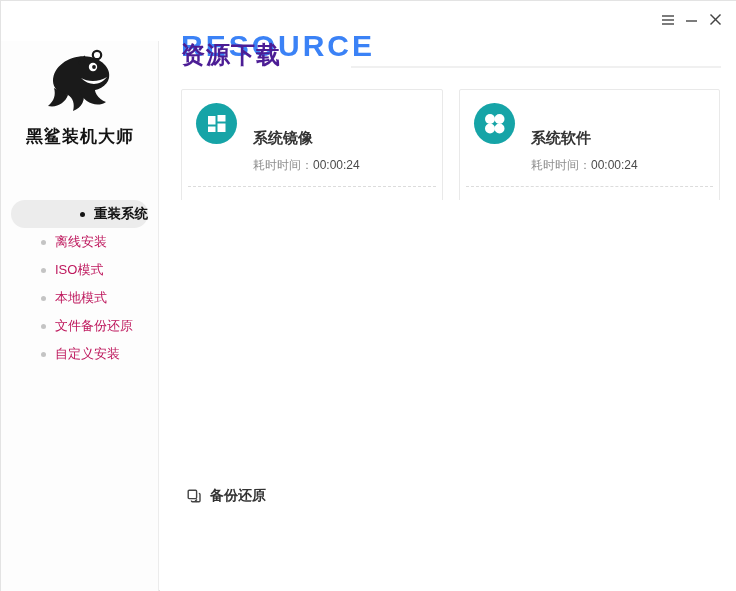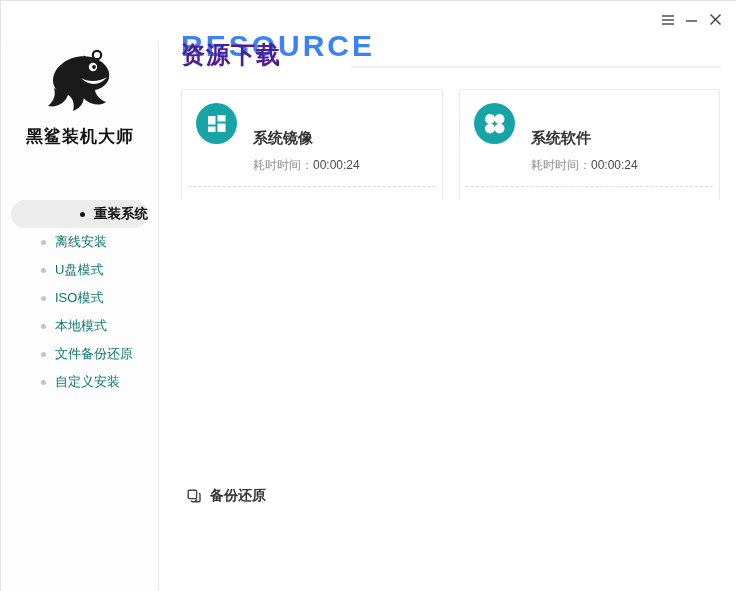--- a/index.html
+++ b/index.html
@@ -20,21 +20,21 @@
     background:#fdfdfd; border-right:1px solid #ececec; z-index:10;margin-top:40px;
   }
   .logo { position:absolute; top:4px; left:0; width:158px; text-align:center; }
   .logo svg { display:block; margin:0 auto; }
   .logo-text { font-size:17px; font-weight:bold; color:#141414; letter-spacing:1px; margin-top:-2px; }
 
   .nav { position:absolute; top:159px; left:0; right:0; }
   .nav-item { height:28px; display:flex; align-items:center; cursor:pointer; }
   .nav-item.main { padding-left:26px; font-size:14px; font-weight:bold; color:#333; }
   .nav-item.main .nav-icon { width:16px; height:16px; margin-right:8px; display:flex; align-items:center; justify-content:center; }
-  .nav-item.sub { padding-left:40px; font-size:13px; color:#0f766e; }
+  .nav-item.sub { padding-left:40px; font-size:13px; color:#be185d; }
   .nav-item.sub .bullet { width:5px; height:5px; border-radius:50%; background:#c4c4c4; margin-right:9px; flex:0 0 auto; }
   .nav-item.sub.active { margin:0 10px; padding-left:30px; background:#ececec; border-radius:14px; color:#141414; font-weight:bold; font-size:13.5px;justify-content:flex-end; }
   .nav-item.sub.active .bullet { background:#141414; }
 
   .sidebar-footer {
     position:absolute; left:0; right:1px; bottom:0; height:34px;
     border-top:1px solid #eaeaea; background:#fdfdfd;
     display:flex; align-items:center; justify-content:space-around; padding:0 14px;
   }
   .sf-icon { width:18px; height:18px; display:flex; align-items:center; justify-content:center; cursor:pointer; }
@@ -158,24 +158,20 @@
               <rect x="4.6" y="5.6" width="6.8" height="8" rx="1"></rect>
               <rect x="6" y="2.4" width="4" height="3.2"></rect>
               <line x1="7" y1="3.6" x2="7" y2="4.4"></line>
               <line x1="9" y1="3.6" x2="9" y2="4.4"></line>
             </svg>
         </span>
         <span>启动U盘</span>
       </div>
       <div class="nav-item sub">
         <span class="bullet"></span>
-        <span>U盘模式</span>
-      </div>
-      <div class="nav-item sub">
-        <span class="bullet"></span>
         <span>ISO模式</span>
       </div>
       <div class="nav-item sub">
         <span class="bullet"></span>
         <span>本地模式</span>
       </div>
       <div class="nav-item main">
         <span class="nav-icon">
           <svg width="16" height="16" viewBox="0 0 16 16" fill="none" stroke="#444" stroke-width="1.4">
               <rect x="2.2" y="2.2" width="8.4" height="8.4" rx="1"></rect>

